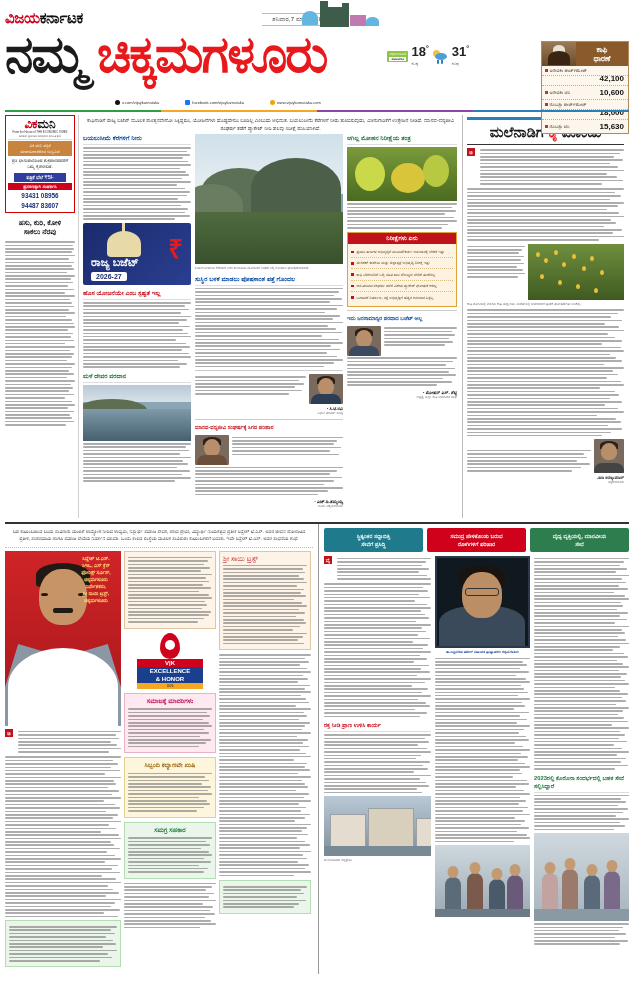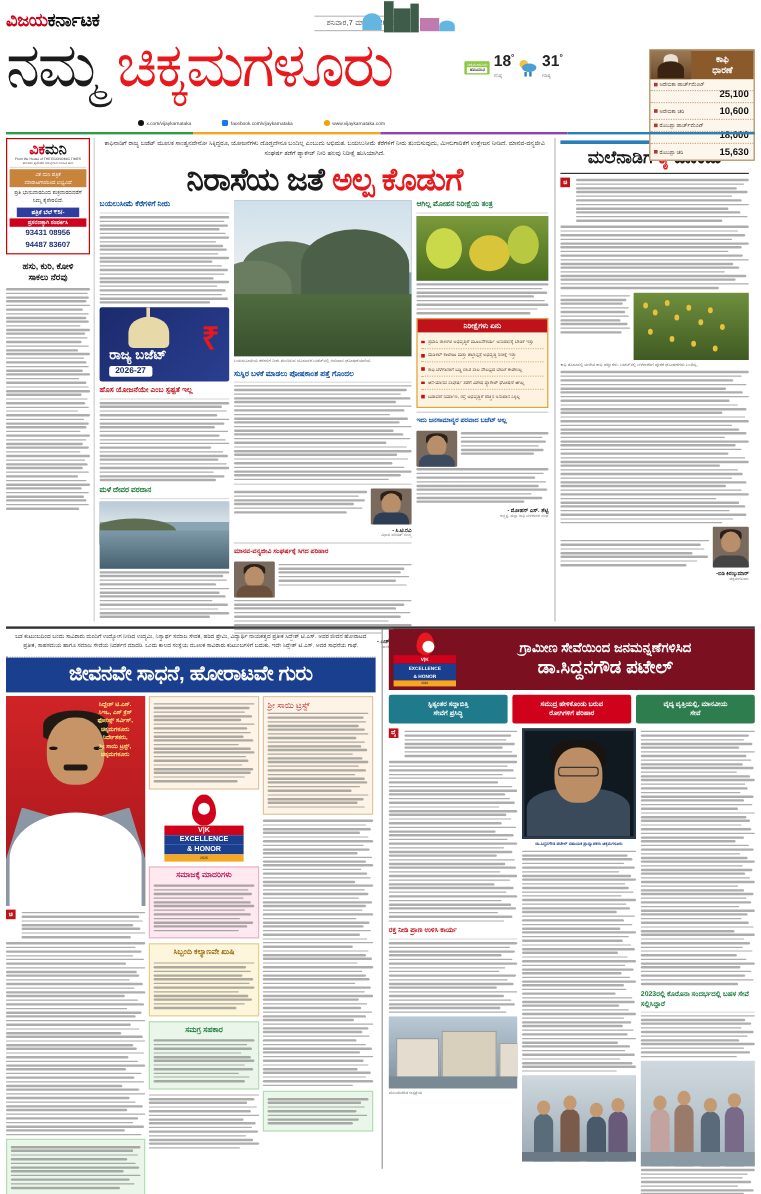--- a/index.html
+++ b/index.html
@@ -24,21 +24,21 @@
   
   .masthead { position:relative; height:108px; }
   .brand-row { display:flex; align-items:flex-start; justify-content:space-between; }
   .vk-logo { font-size:15px; font-weight:bold; letter-spacing:-.4px; line-height:1; padding-top:6px; }
   .vk-logo .r { color:#d0021b; }
   .vk-logo .k { color:#111; }
   .date-wrap { text-align:center; padding-top:9px; }
   .date-line { border-top:1px solid #bbb; border-bottom:1px solid #bbb; padding:2px 10px; font-size:6px; color:#333; letter-spacing:.2px; }
 
   .title-band { position:relative; height:58px; margin-top:1px; }
-  .big-title { font-size:51px; font-weight:normal; line-height:56px; letter-spacing:-2px; white-space:nowrap; }
+  .big-title { font-size:51px; font-weight:bold; line-height:56px; letter-spacing:-2px; white-space:nowrap; }
   .big-title .blk { color:#1b1b1b; }
   .big-title .red { color:#e8191c; }
 
   .skyline { position:absolute; left:295px; top:-28px; width:100px; height:34px; }
   .sk-tower { position:absolute; background:#3e5c4a; }
   .sk-blue { position:absolute; background:#63b6e0; border-radius:50% 50% 0 0; }
   .sk-pink { position:absolute; background:#c07ab0; }
 
   .weather { position:absolute; right:160px; top:16px; display:flex; align-items:center; gap:3px; }
   .wx-tag { background:#8dc63f; color:#fff; font-size:3.6px; line-height:4.6px; padding:1px 2px; text-align:center; border-radius:1px; }
@@ -258,21 +258,21 @@
             <div>ಧಾರಣೆ</div>
           </div>
         </div>
         <div class="coffee-row">
           <span class="lbl">
               <i class="bullet"></i>
               <span>ಅರೇಬಿಕಾ ಪಾರ್ಚ್‌ಮೆಂಟ್</span>
             </span>
         </div>
         <div class="coffee-row" style="justify-content:flex-end;border-top:none;margin-top:-4px">
-          <span class="val">25,100</span>
+          <span class="val">42,100</span>
         </div>
         <div class="coffee-row">
           <span class="lbl">
               <i class="bullet"></i>
               <span>ಅರೇಬಿಕಾ ಚರಿ</span>
             </span>
           <span class="val">10,600</span>
         </div>
         <div class="coffee-row">
           <span class="lbl">
@@ -393,24 +393,20 @@
           <i style="width:98%"></i>
           <i style="width:93%"></i>
         <i style="width:95%"></i>
           <i style="width:99%"></i>
           <i style="width:87%"></i>
       </div>
     </div>
 
     <div class="col-main">
       <div class="lede">ಕಾಫಿನಾಡಿಗೆ ರಾಜ್ಯ ಬಜೆಟ್ ಮೂಲಕ ಸಾಂತ್ವನವೇನೋ ಸಿಕ್ಕಿದ್ದರೂ, ಯೋಜನೆಗಳು ದೊಡ್ಡದೇನೂ ಬಂದಿಲ್ಲ ಎಂಬುದು ಅಭಿಮತ. ಬಯಲುಸೀಮೆ ಕೆರೆಗಳಿಗೆ ನೀರು ತುಂಬಿಸುವುದು, ಮೀನುಗಾರಿಕೆಗೆ ಉತ್ತೇಜನ ನೀಡಿದೆ. ಮಾನವ-ವನ್ಯಜೀವಿ ಸಂಘರ್ಷ ತಡೆಗೆ ಪ್ಯಾಕೇಜ್ ನೀರಿ ಹಲವು ನಿರೀಕ್ಷೆ ಹುಸಿಯಾಗಿದೆ.</div>
-      <div class="headline">
-        <span class="blk">ನಿರಾಸೆಯ ಜತೆ</span>
-        <span class="red">ಅಲ್ಪ ಕೊಡುಗೆ</span>
-      </div>
 
       <div class="main-grid">
 
         <div class="mg-a">
           <div class="khd">ಬಯಲುಸೀಮೆ ಕೆರೆಗಳಿಗೆ ನೀರು</div>
           <div class="tx sm">
             <i style="width:100%"></i>
               <i style="width:96%"></i>
               <i style="width:99%"></i>
               <i style="width:93%"></i>
@@ -792,21 +788,20 @@
       </div>
       <div class="sign">-ಬಿಡಿ ಕಿರಣ್ಕುಮಾರ್</div>
       <div class="signsub">ಚಿಕ್ಕಮಗಳೂರು</div>
     </div>
   </div>
 
   <div class="bot-wrap">
 
     <div class="bot-left">
       <div class="bl-intro">ಬಡ ಕುಟುಂಬದಿಂದ ಬಂದು ಸಾವಿರಾರು ಮಂದಿಗೆ ಉದ್ಯೋಗ ನೀಡಿದ ಉದ್ಯಮಿ, ನಿಸ್ವಾರ್ಥ ಸಮಾಜ ಸೇವಕ, ಹರಿದ ಪ್ರೇಮಿ, ವಿದ್ಯಾರ್ಥಿ ನಾಯಕತ್ವದ ಪ್ರತೀಕ ಸಿದ್ದೇಶ್ ಟಿ.ಎಸ್. ಅವರ ಜೀವನ ಹೋರಾಟದ ಪ್ರತೀಕ, ಸಾಹಸಮಯ ಹಾಗೂ ಸಮಾಜ ಸೇವೆಯ ನಿದರ್ಶನ ಮಾದರಿ. ಒಂದು ಕಾಲದ ಸಂಸ್ಥೆಯ ಮೂಲಕ ಸಾವಿರಾರು ಕುಟುಂಬಗಳಿಗೆ ಬದುಕು. ಇದೇ ಸಿದ್ದೇಶ್ ಟಿ.ಎಸ್. ಅವರ ಸಾಧನೆಯ ಗಾಥೆ.</div>
-      <div class="blue-band">ಜೀವನವೇ ಸಾಧನೆ, ಹೋರಾಟವೇ ಗುರು</div>
 
       <div class="bl-body">
         <div class="blb-a">
           <div class="portrait">
             <div class="pt-coat"></div>
             <div class="pt-shirt"></div>
             <div class="pt-hair"></div>
             <div class="pt-head"></div>
             <div class="pt-eye" style="left:36px"></div>
             <div class="pt-eye" style="right:36px"></div>
@@ -1112,33 +1107,20 @@
               <i style="width:99%"></i>
                 <i style="width:91%"></i>
                 <i style="width:85%"></i>
             </div>
           </div>
         </div>
       </div>
     </div>
 
     <div class="bot-right">
-      <div class="br-top">
-        <div class="br-badge">
-          <div class="vkb-flame" style="width:15px;height:19px;background:#e8191c"></div>
-          <div class="vkb-t" style="font-size:4px">V|K</div>
-          <div class="vkb-b" style="font-size:4px">EXCELLENCE</div>
-          <div class="vkb-b" style="font-size:4px">&amp; HONOR</div>
-          <div class="vkb-y" style="font-size:2.6px">2026</div>
-        </div>
-        <div class="br-titles">
-          <div class="br-t1">ಗ್ರಾಮೀಣ ಸೇವೆಯಿಂದ ಜನಮನ್ನಣೆಗಳಿಸಿದ</div>
-          <div class="br-t2">ಡಾ.ಸಿದ್ದನಗೌಡ ಪಟೇಲ್</div>
-        </div>
-      </div>
 
       <div class="chips">
         <div class="chip c1" style="white-space:pre-line">ಸ್ಥಿತ್ಯಂತರ ಸದ್ದಾಬಿತ್ತಿ
 ಸೇವೆಗೆ ಪ್ರಸಿದ್ಧಿ</div>
         <div class="chip c2" style="white-space:pre-line">ಸಮುದ್ರ ಹೇಳಿಕೊಂಡು ಬರುವ
 ರೋಗಿಗಳಿಗೆ ಪರಿಹಾರ</div>
         <div class="chip c3" style="white-space:pre-line">ವೈದ್ಯ ವೃತ್ತಿಯಲ್ಲಿ, ಮಾನವೀಯ
 ಸೇವೆ</div>
       </div>
 

